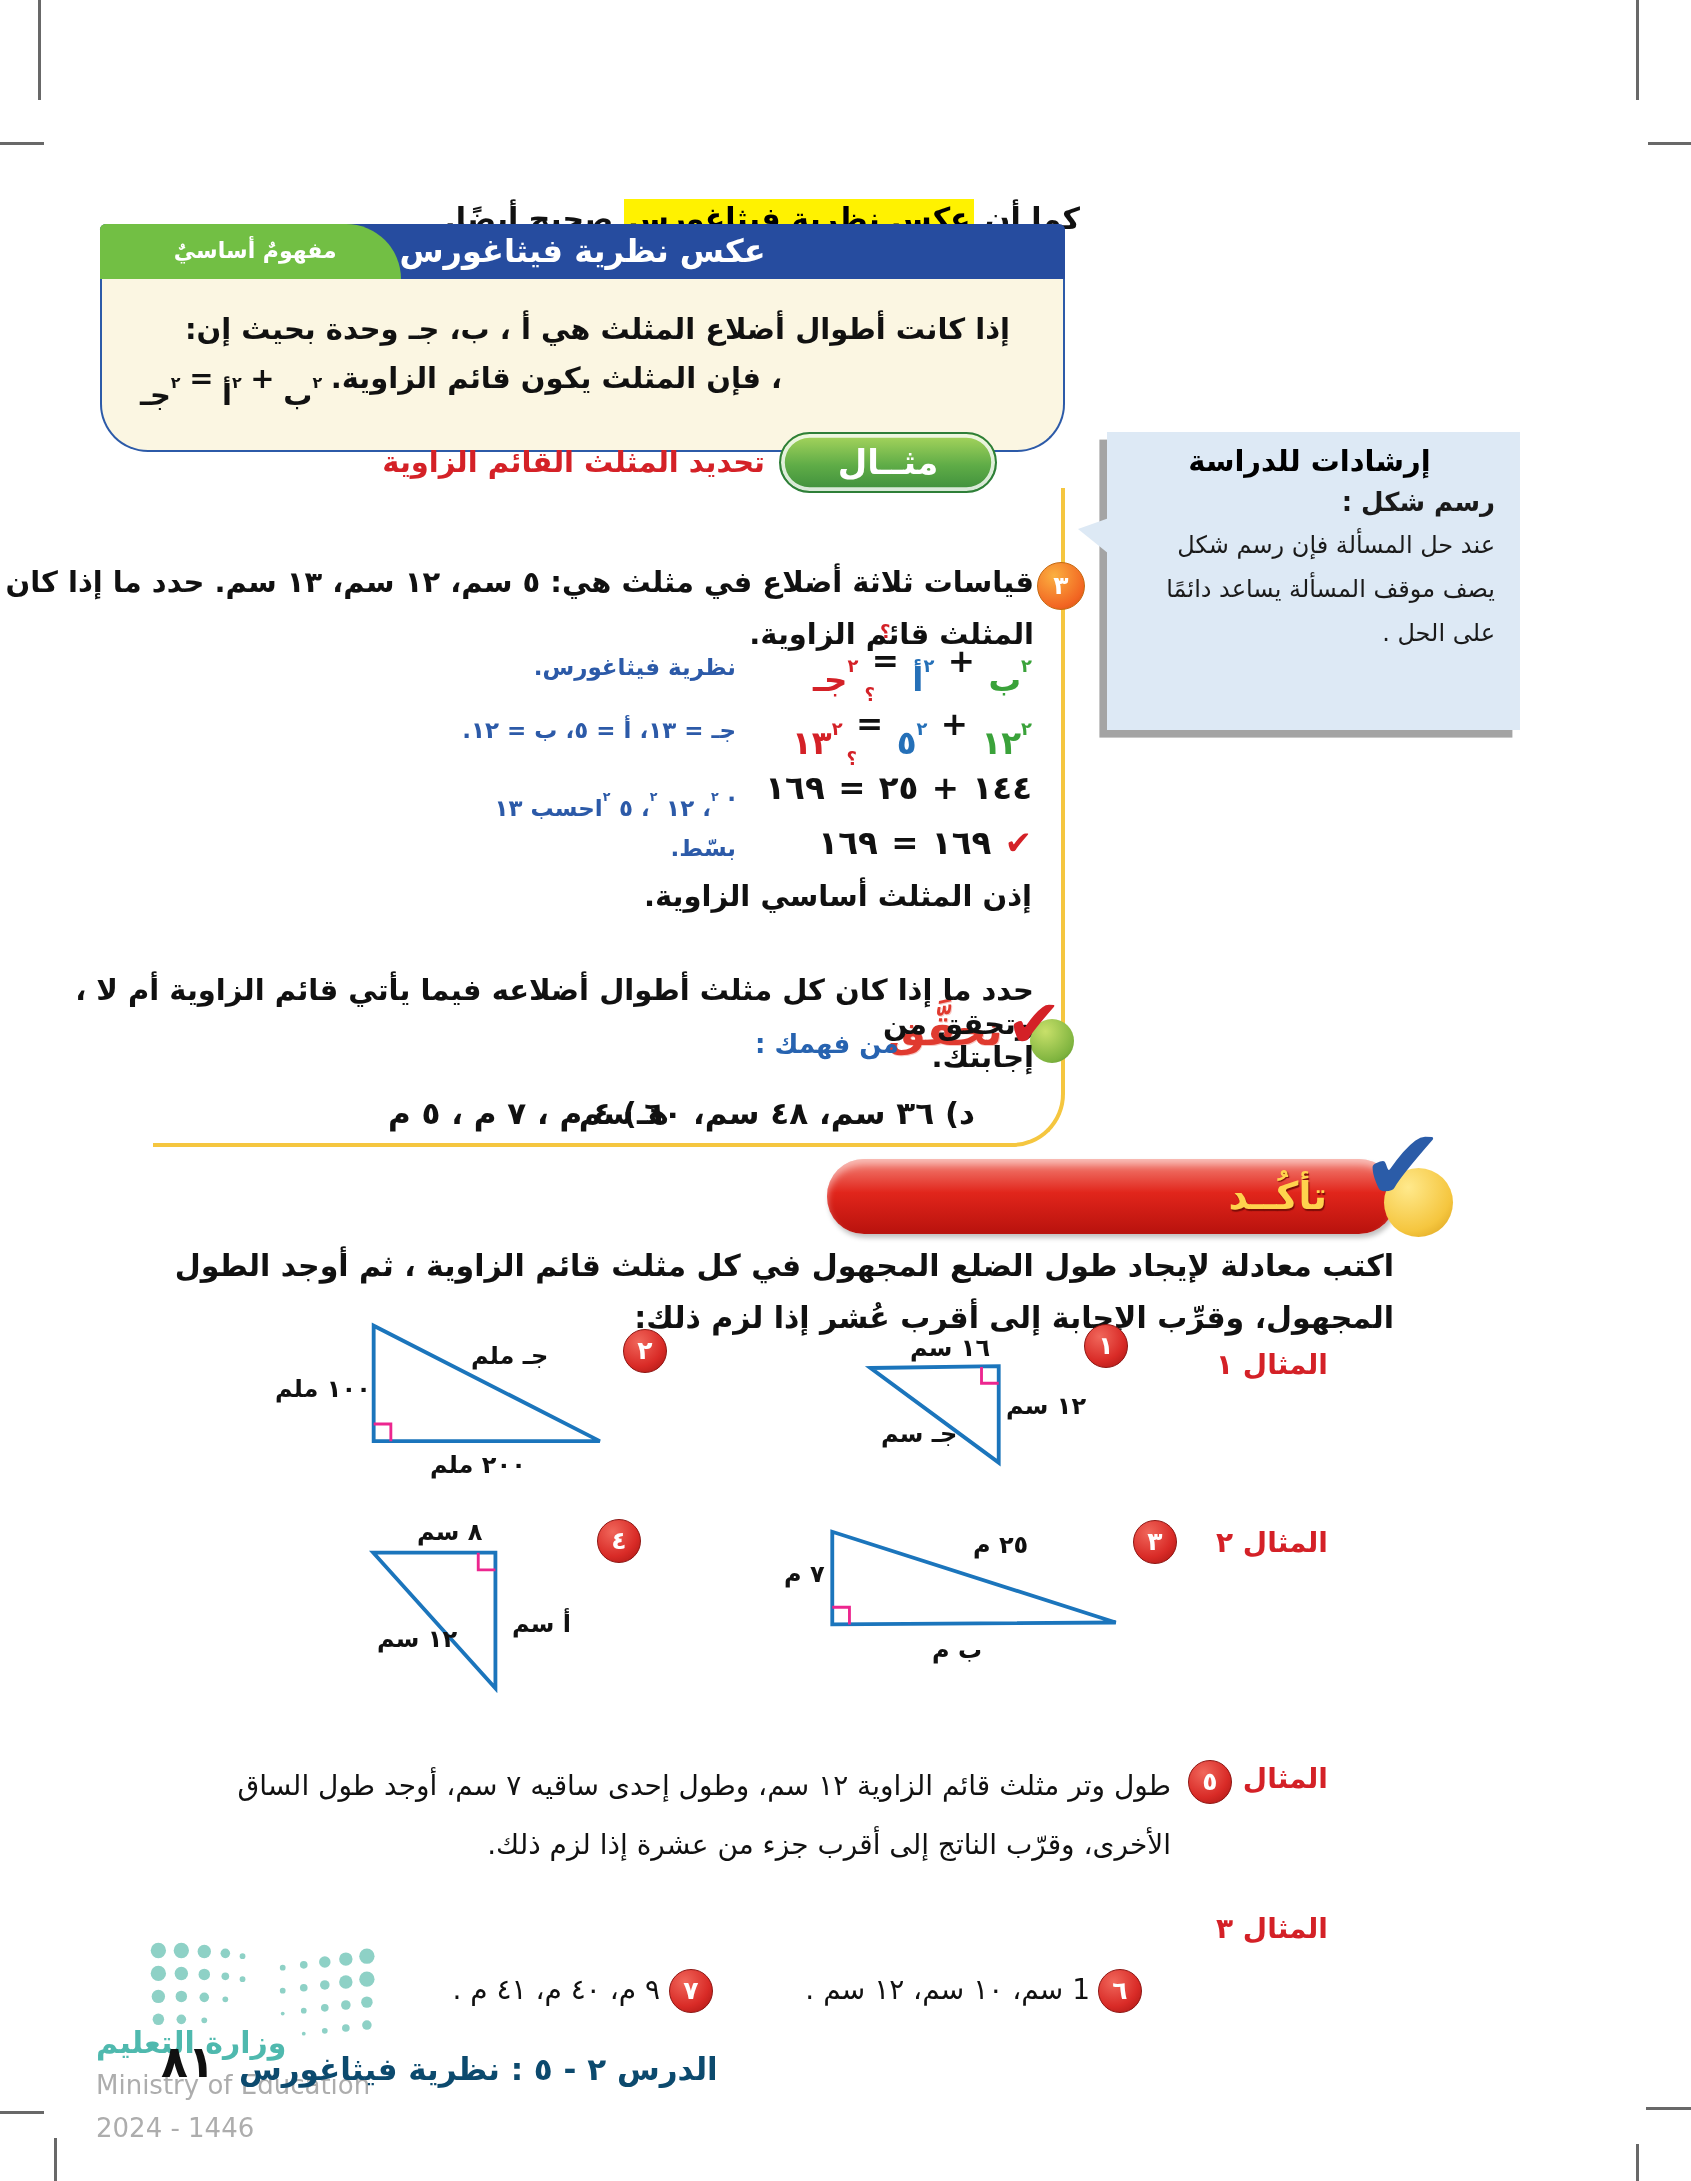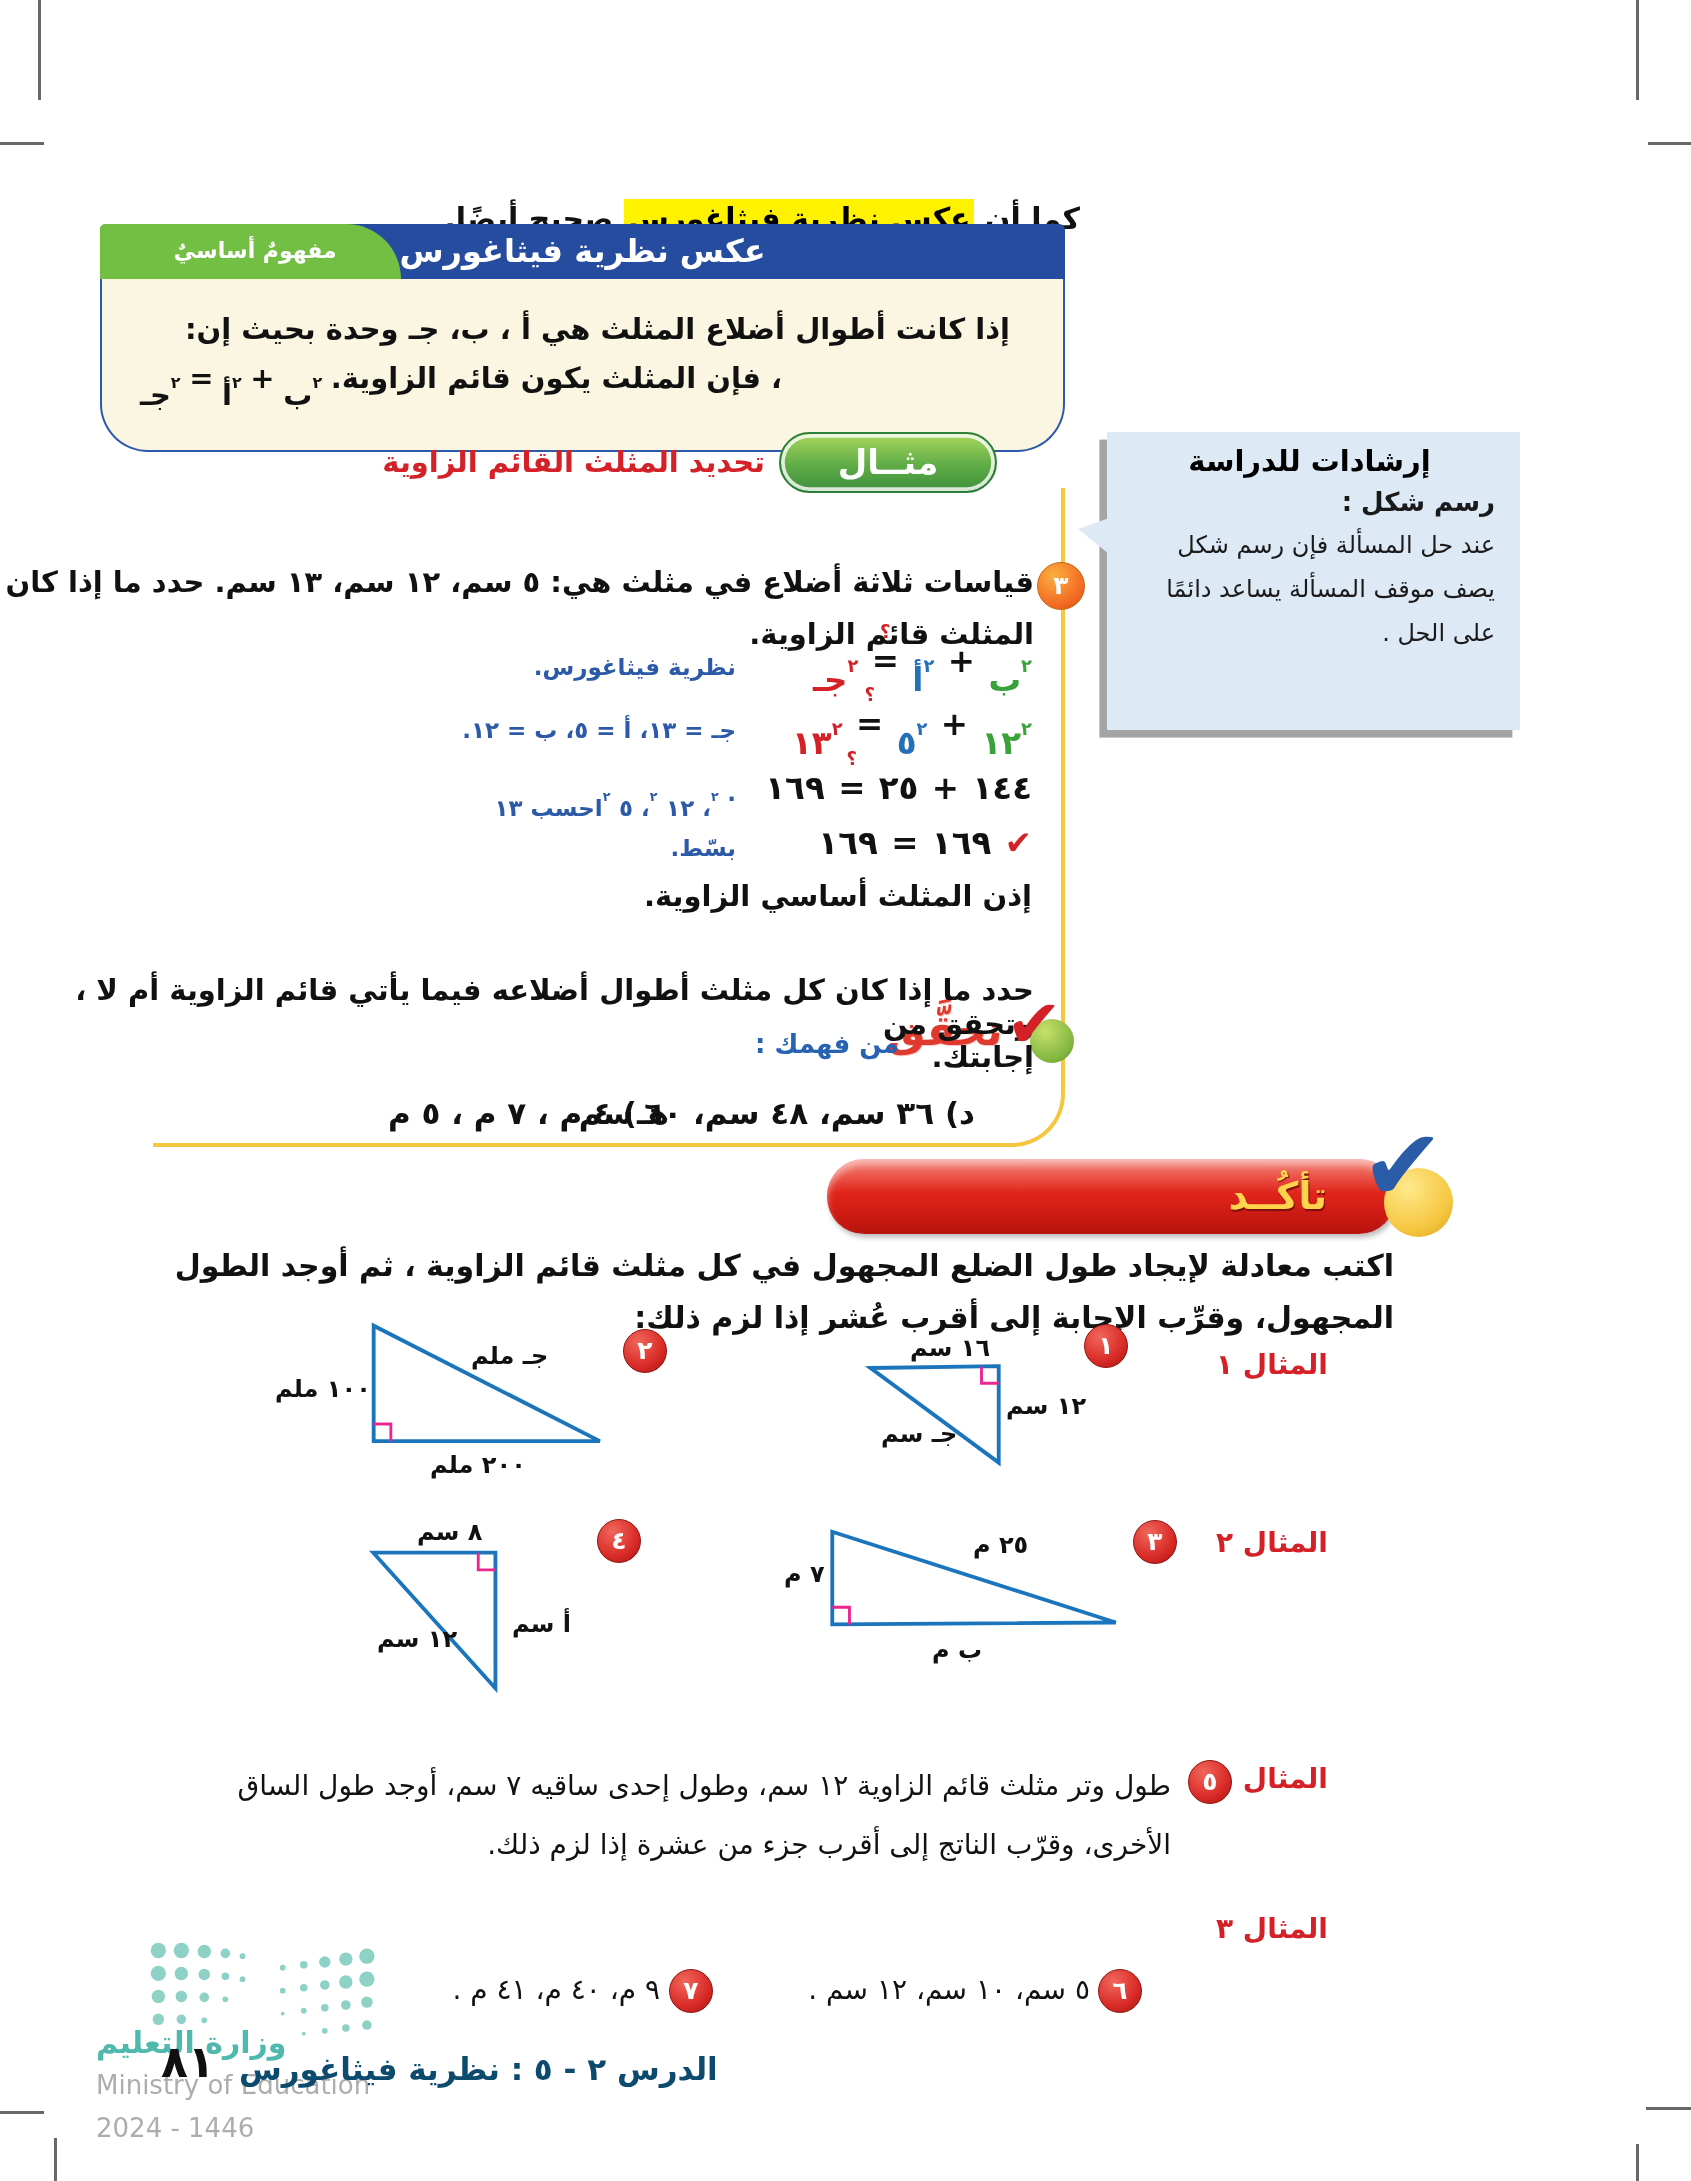--- a/index.html
+++ b/index.html
@@ -331,21 +331,21 @@
     <path d="M126 16 L126 34 L144 34" fill="none" stroke="#EC268F" stroke-width="3"></path>
   </svg>
   <div class="tlabel" style="left:417px;top:1518px;">٨ سم</div>
   <div class="tlabel" style="left:512px;top:1610px;">أ سم</div>
   <div class="tlabel" style="left:377px;top:1625px;">١٢ سم</div>
 
   <div class="ptext" style="right:521px;top:1762px;margin-top:7px;">طول وتر مثلث قائم الزاوية ١٢ سم، وطول إحدى ساقيه ٧ سم، أوجد طول الساق</div>
   <div class="ptext" style="right:521px;top:1828px;">الأخرى، وقرّب الناتج إلى أقرب جزء من عشرة إذا لزم ذلك.</div>
 
 
-  <div class="ptext" style="right:602px;top:1973px;">٥ سم، ١٠ سم، ١٢ سم .</div>
+  <div class="ptext" style="right:602px;top:1973px;">1 سم، ١٠ سم، ١٢ سم .</div>
   <div class="ptext" style="right:1032px;top:1973px;">٩ م، ٤٠ م، ٤١ م .</div>
 
   <svg class="tri-svg" style="left:141px;top:1939px;" width="249" height="110" viewBox="0 0 260 115">
     <g fill="#8ED1C6">
       <circle cx="18" cy="12" r="8"></circle>
         <circle cx="42" cy="12" r="8"></circle>
         <circle cx="66" cy="13" r="7"></circle>
         <circle cx="88" cy="15" r="5"></circle>
         <circle cx="106" cy="18" r="3"></circle>
       <circle cx="18" cy="36" r="8"></circle>

